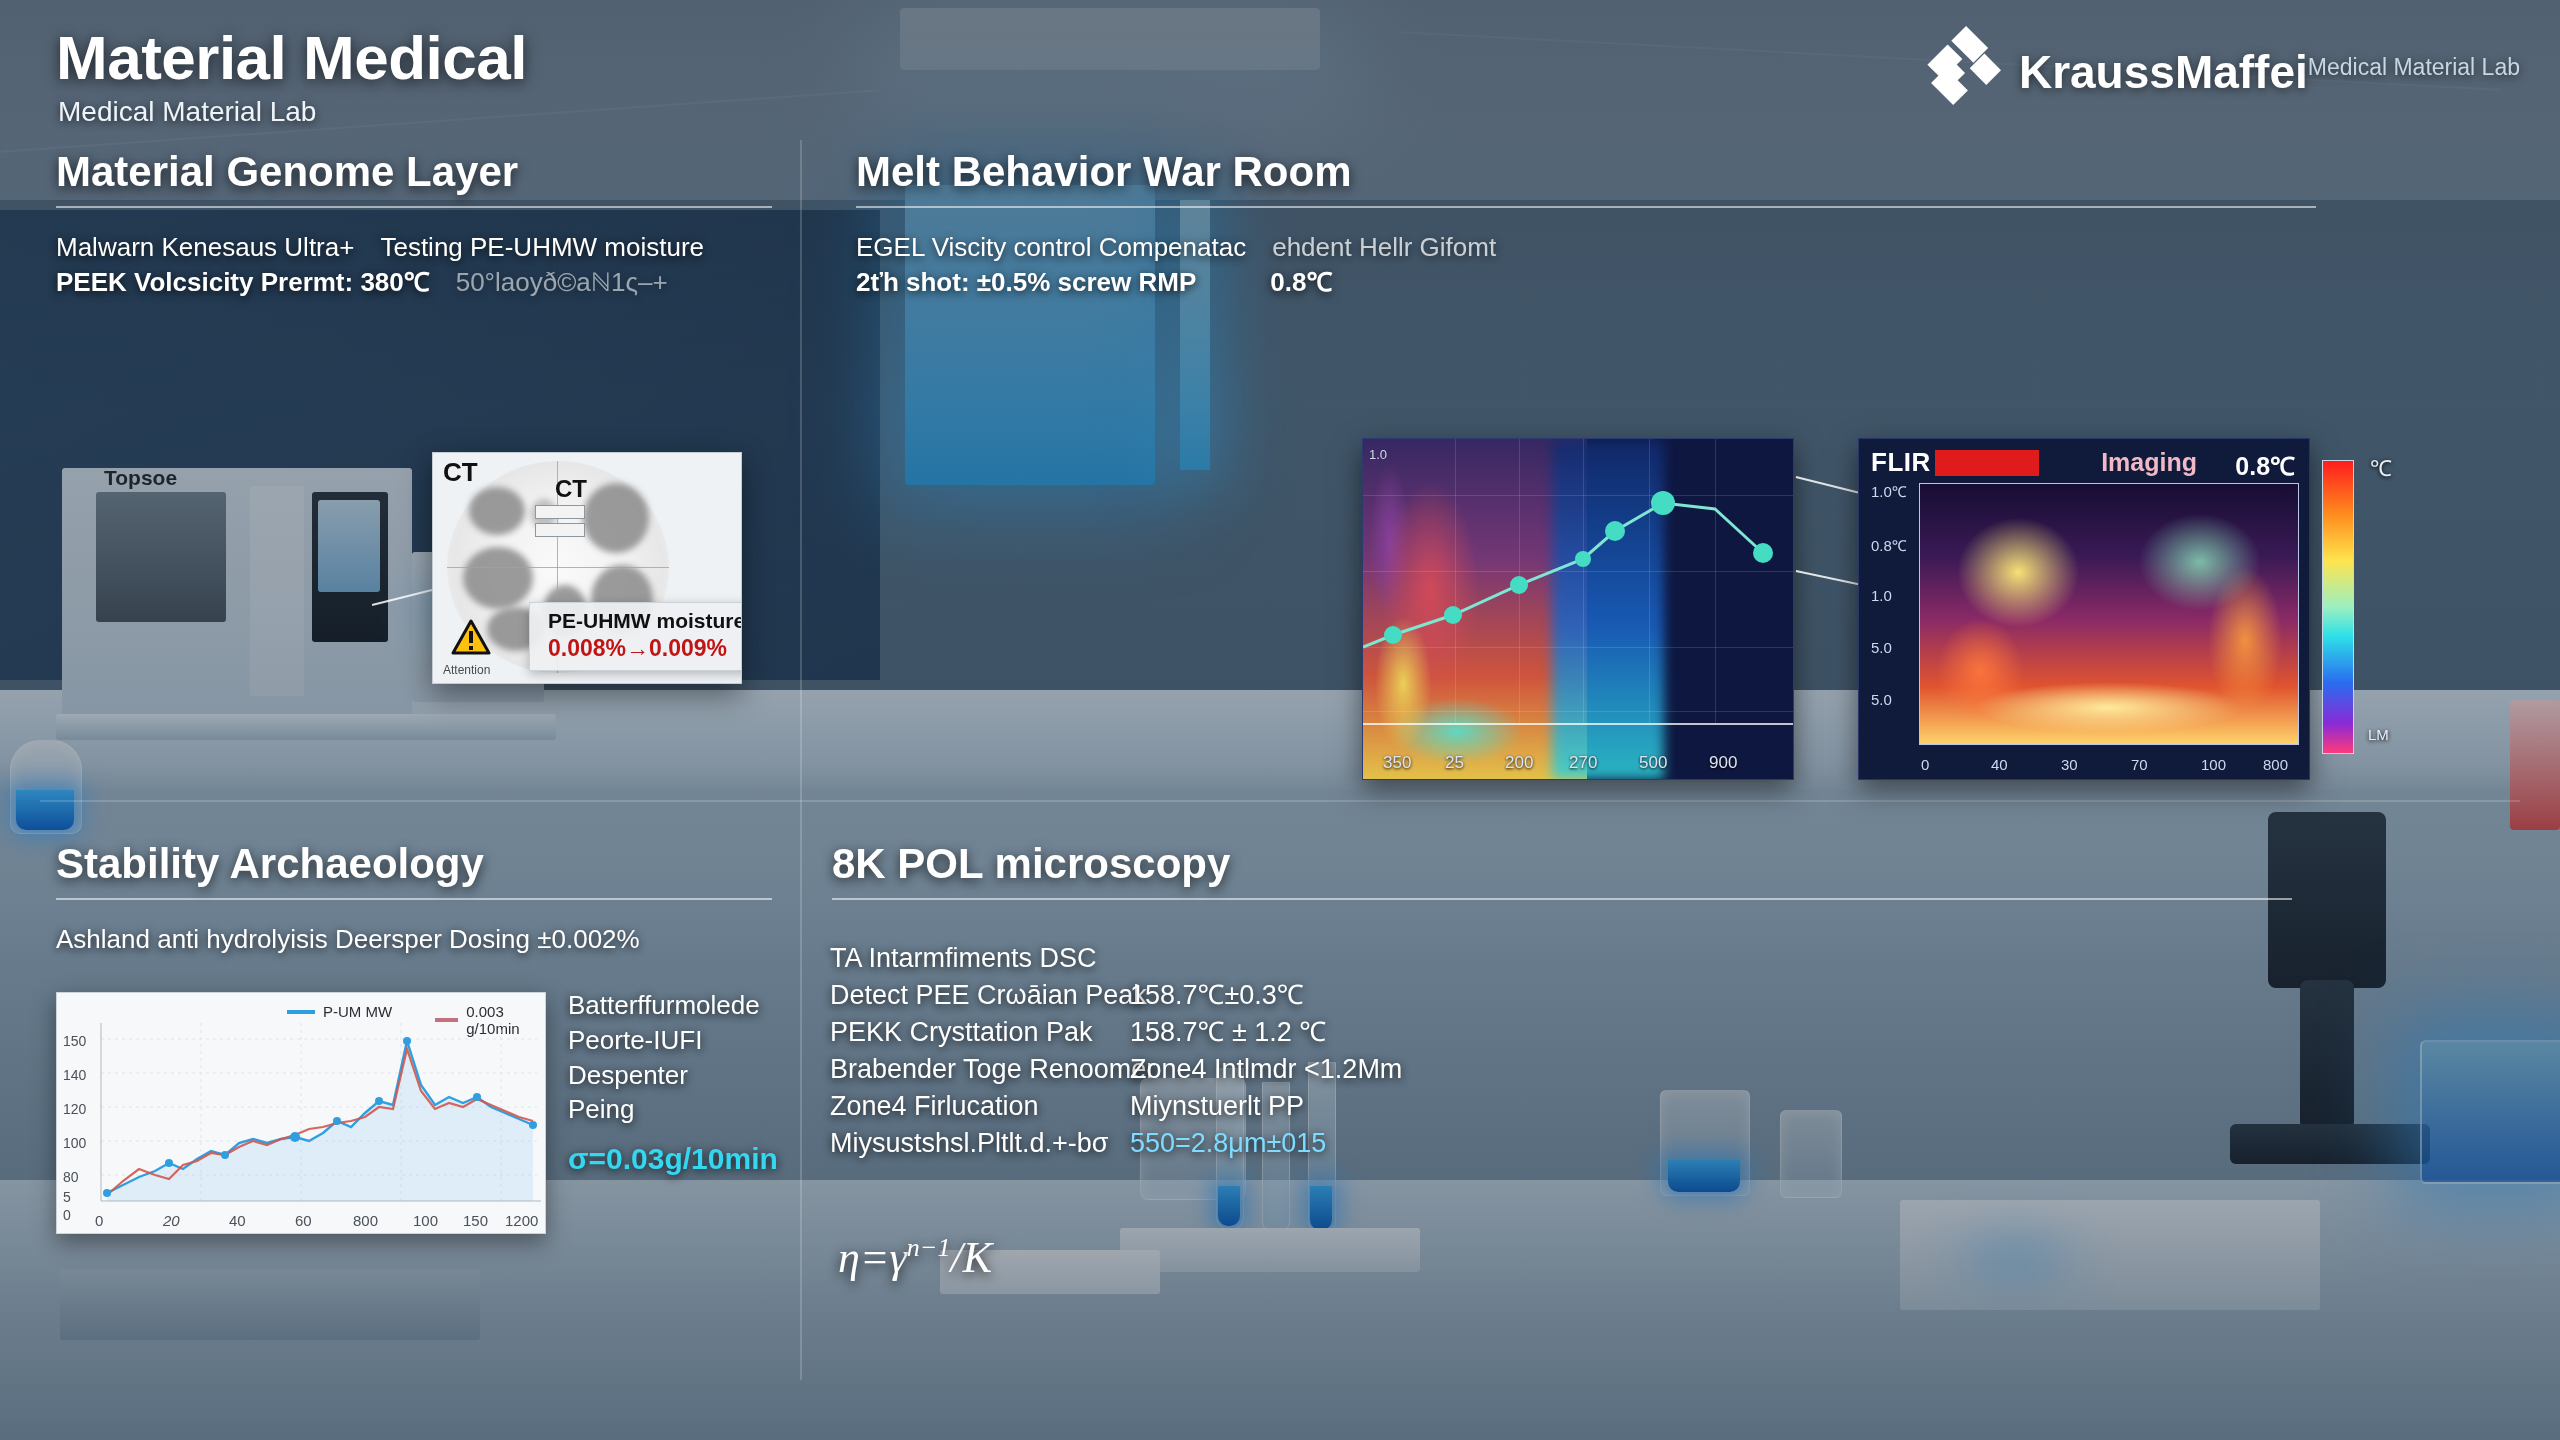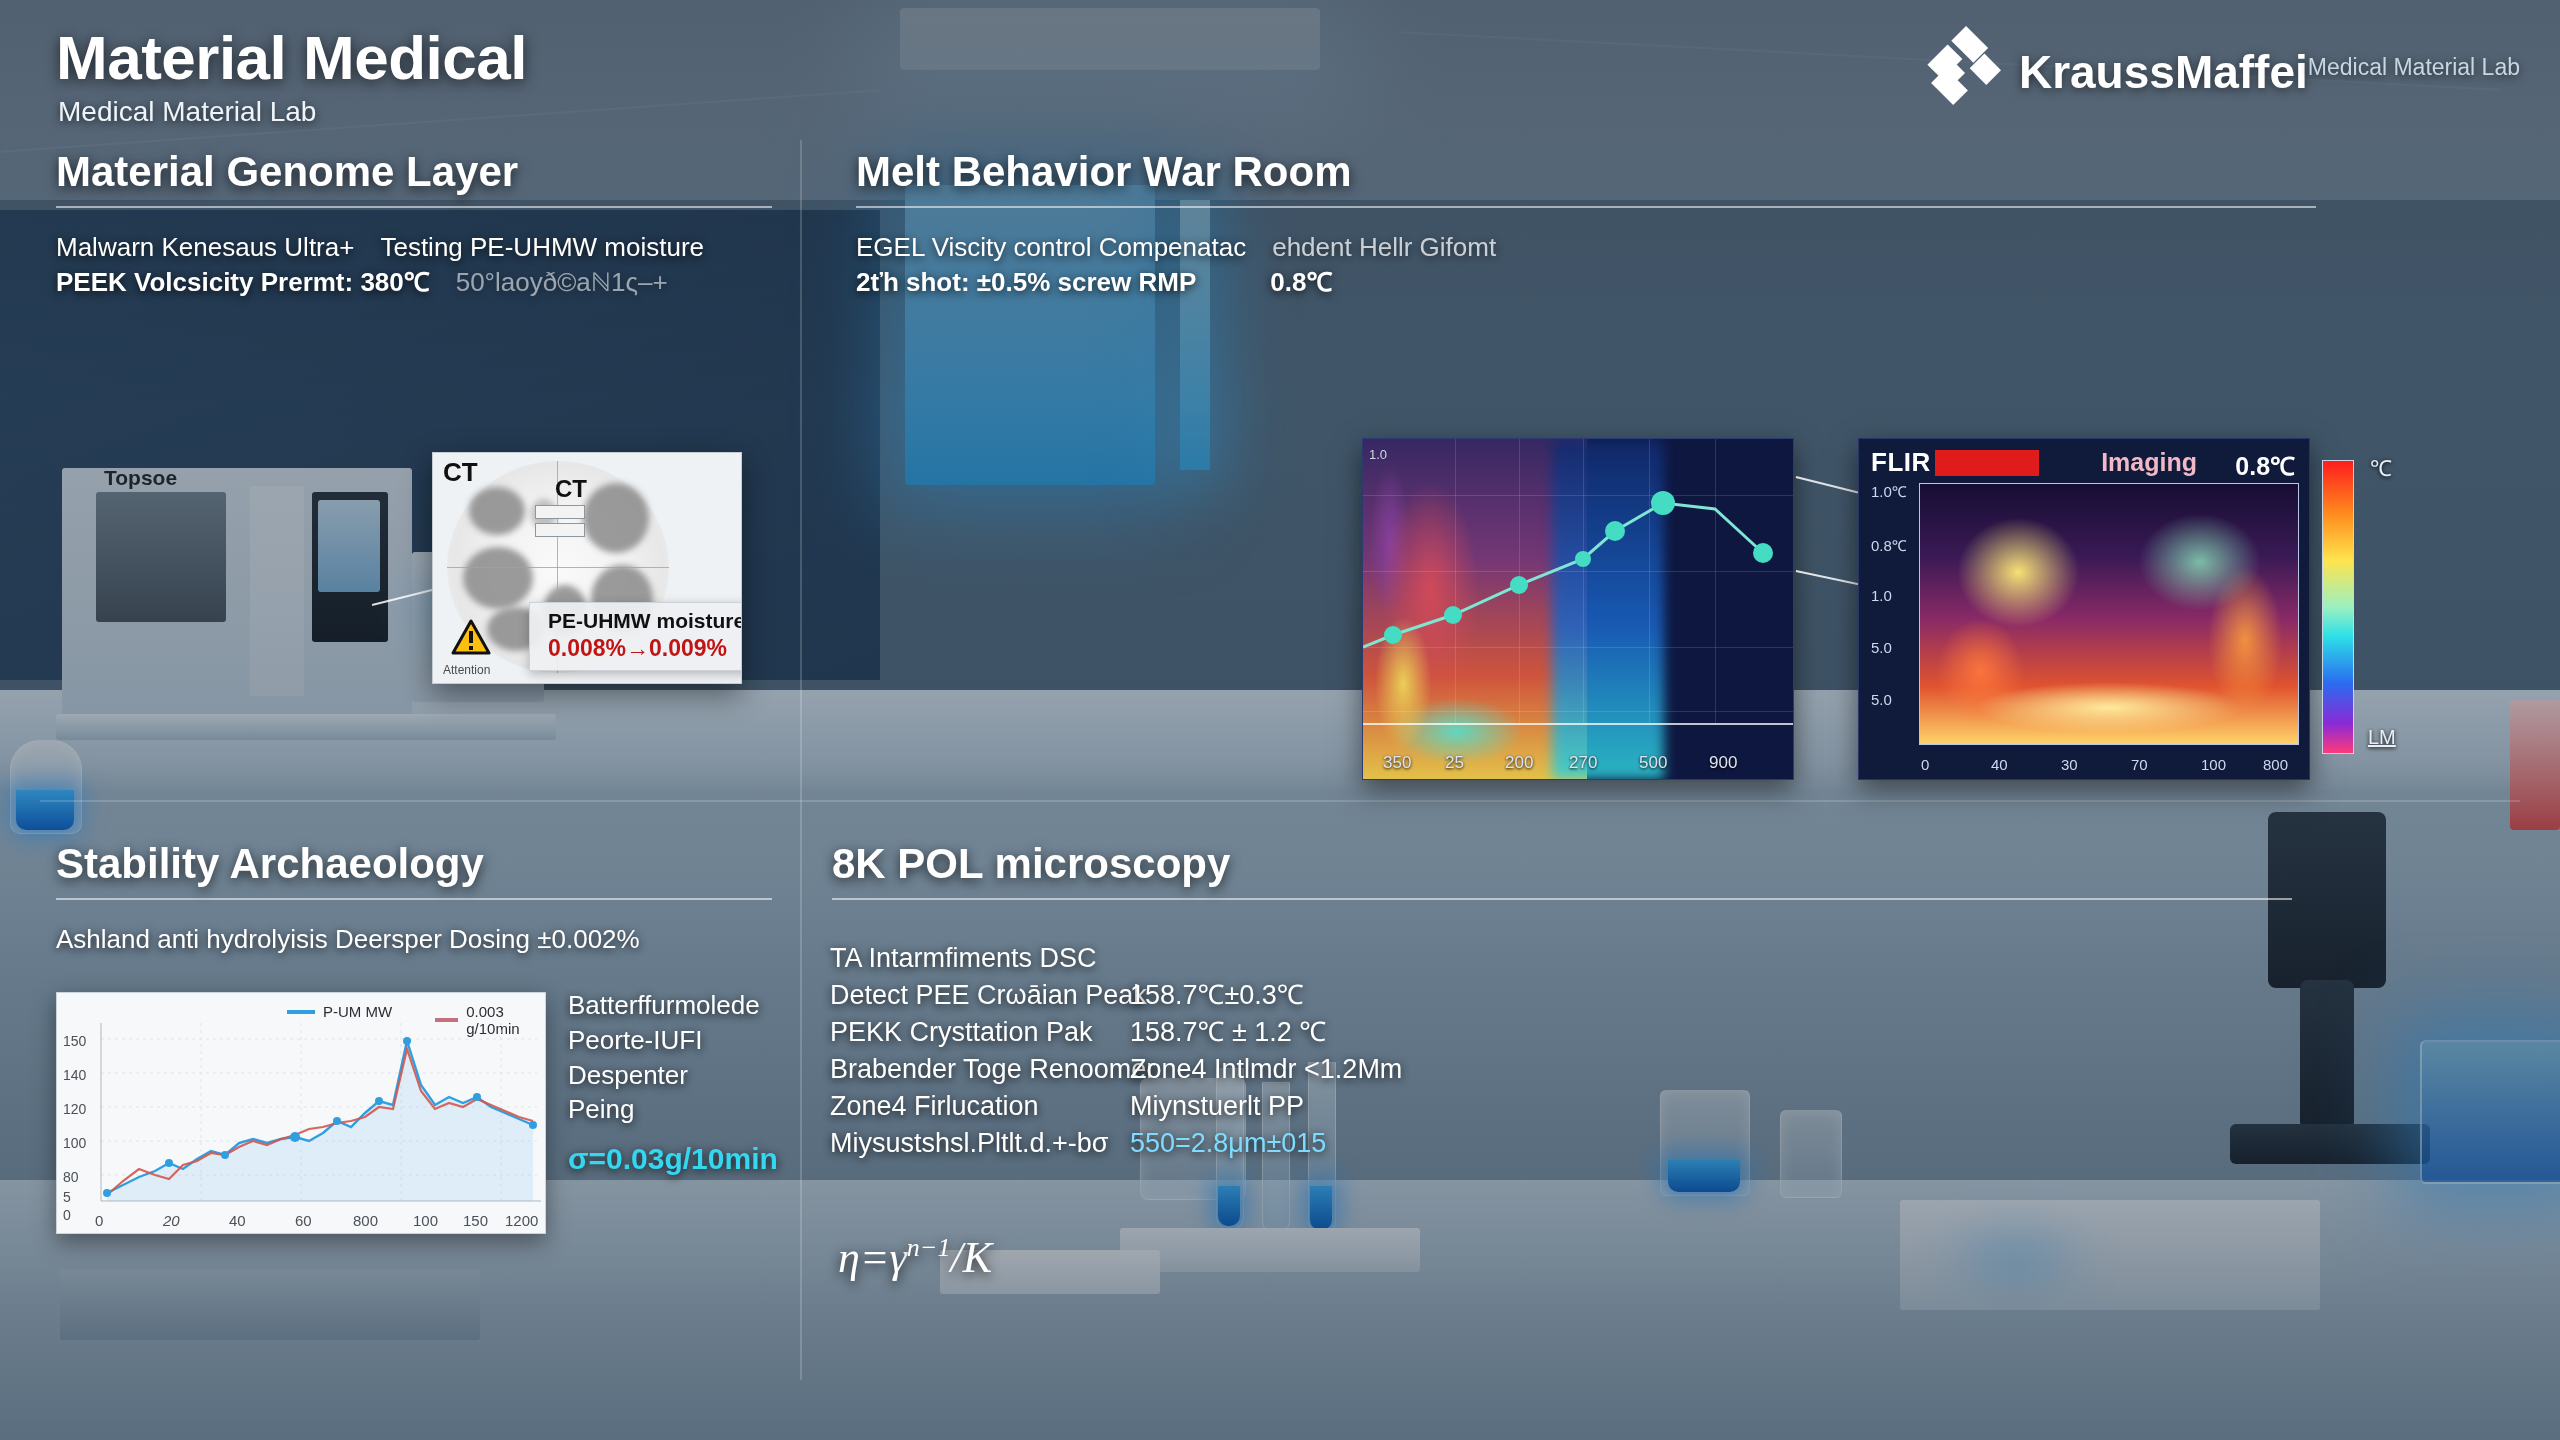--- a/index.html
+++ b/index.html
@@ -113,21 +113,21 @@
       radial-gradient(closest-side at 74% 30%,rgba(150,255,200,.7),rgba(40,180,220,0) 62%),
       radial-gradient(closest-side at 50% 86%,rgba(255,240,160,.95),rgba(255,110,40,0) 70%),
       radial-gradient(closest-side at 16% 72%,rgba(255,120,60,.9),rgba(220,70,60,0) 72%),
       radial-gradient(closest-side at 86% 60%,rgba(255,160,60,.85),rgba(200,60,60,0) 70%),
       linear-gradient(180deg,#160d33 0%,#3a1a55 28%,#8a2a66 52%,#e0542f 78%,#ffd36a 100%);}
   .flir-y{position:absolute;left:12px;font-size:15px;color:#cfd8ef;}
   .flir-x{position:absolute;bottom:6px;font-size:15px;color:#cfd8ef;}
   .cbar{position:absolute;left:2322px;top:460px;width:30px;height:292px;border:1px solid #c9d6e4;
      background:linear-gradient(180deg,#ff1d1d 0%,#ff8a1d 18%,#ffe44d 34%,#9bf0c0 50%,#2ee0e8 60%,#2a6cf0 76%,#8a2ad6 90%,#ff3a7a 100%);}
   .cbar-t{position:absolute;left:2370px;top:452px;font-size:22px;color:#e8eef6;text-shadow:0 1px 4px #000;}
-  .cbar-b{position:absolute;left:2368px;top:726px;font-size:20px;color:#e8eef6;text-shadow:0 1px 4px #000;text-decoration:underline;}
+  .cbar-b{position:absolute;left:2368px;top:726px;font-size:15px;color:#e8eef6;text-shadow:0 1px 4px #000;}
 
   
   .stab{position:absolute;left:56px;top:992px;width:488px;height:240px;background:#f6f8fa;
      border:1px solid #ccd4db;box-shadow:0 8px 22px rgba(0,0,0,.4);overflow:hidden;}
   .leg{position:absolute;top:10px;display:flex;align-items:center;gap:8px;font-size:15px;color:#2a2f35;}
   .leg i{display:block;width:28px;height:4px;}
   .stab-y{position:absolute;left:6px;font-size:14px;color:#4a5158;}
   .stab-x{position:absolute;bottom:4px;font-size:15px;color:#4a5158;}
 
   .side-note{position:absolute;left:568px;top:988px;font-size:26px;color:#fff;line-height:1.34;

